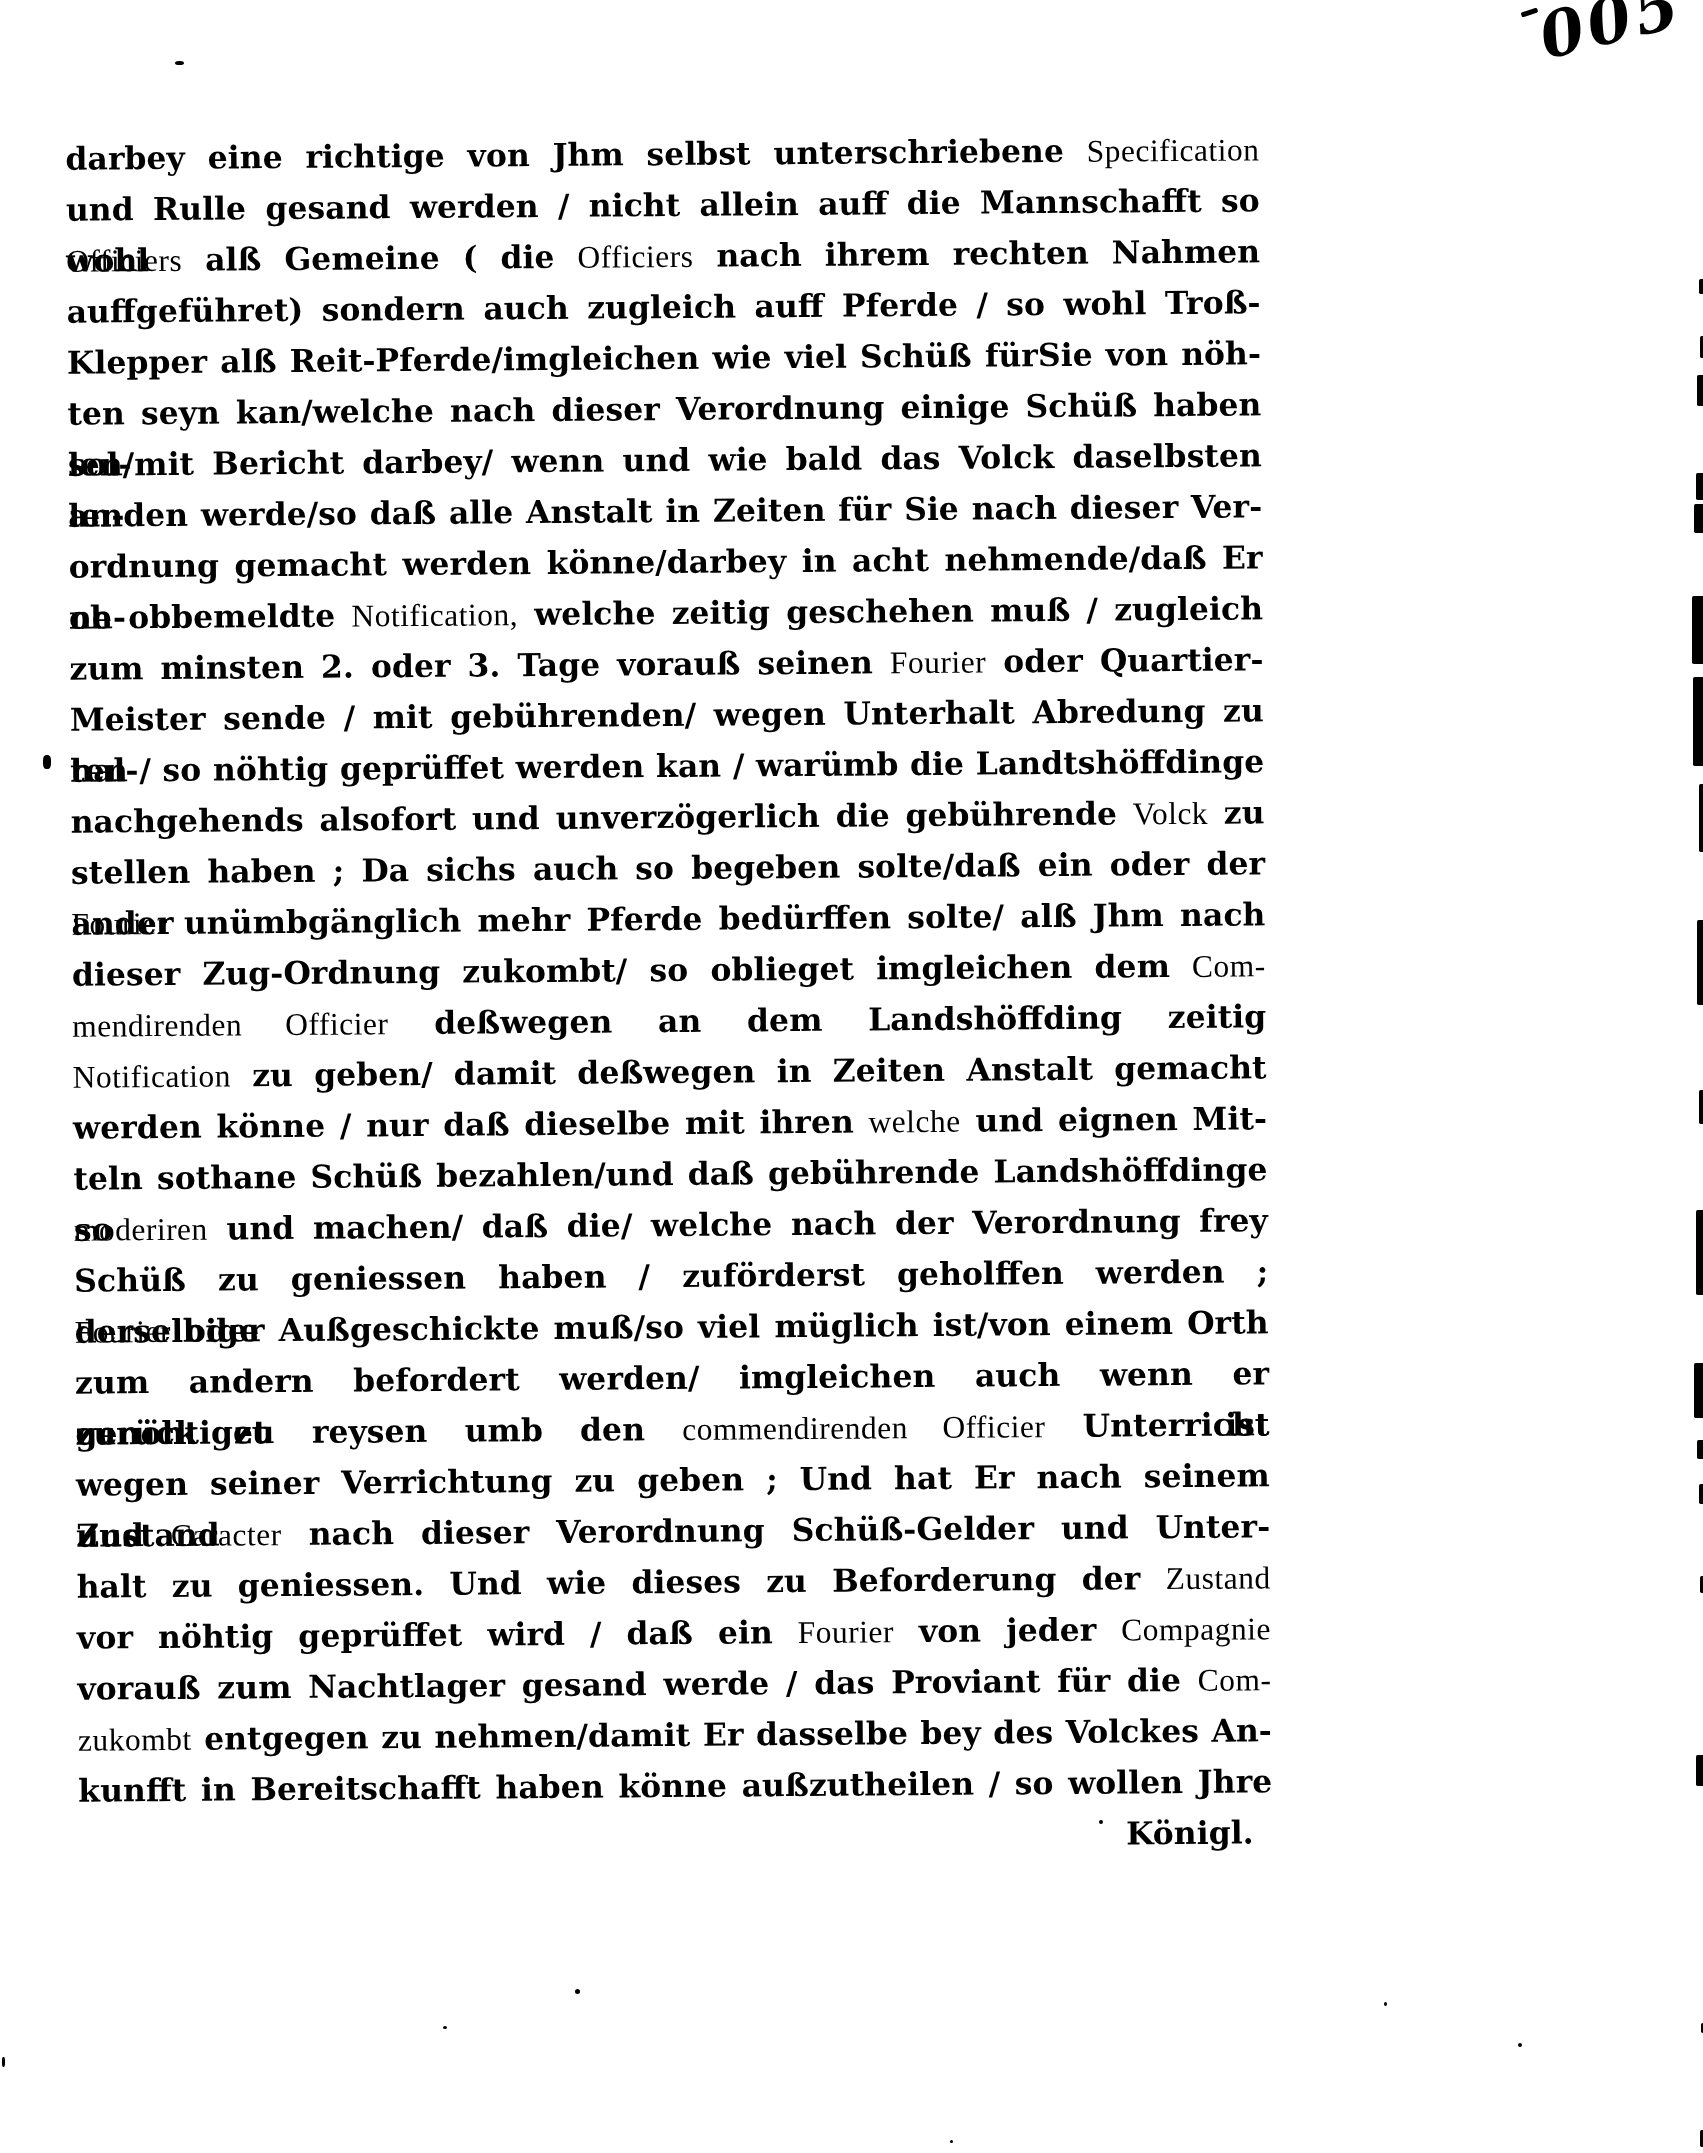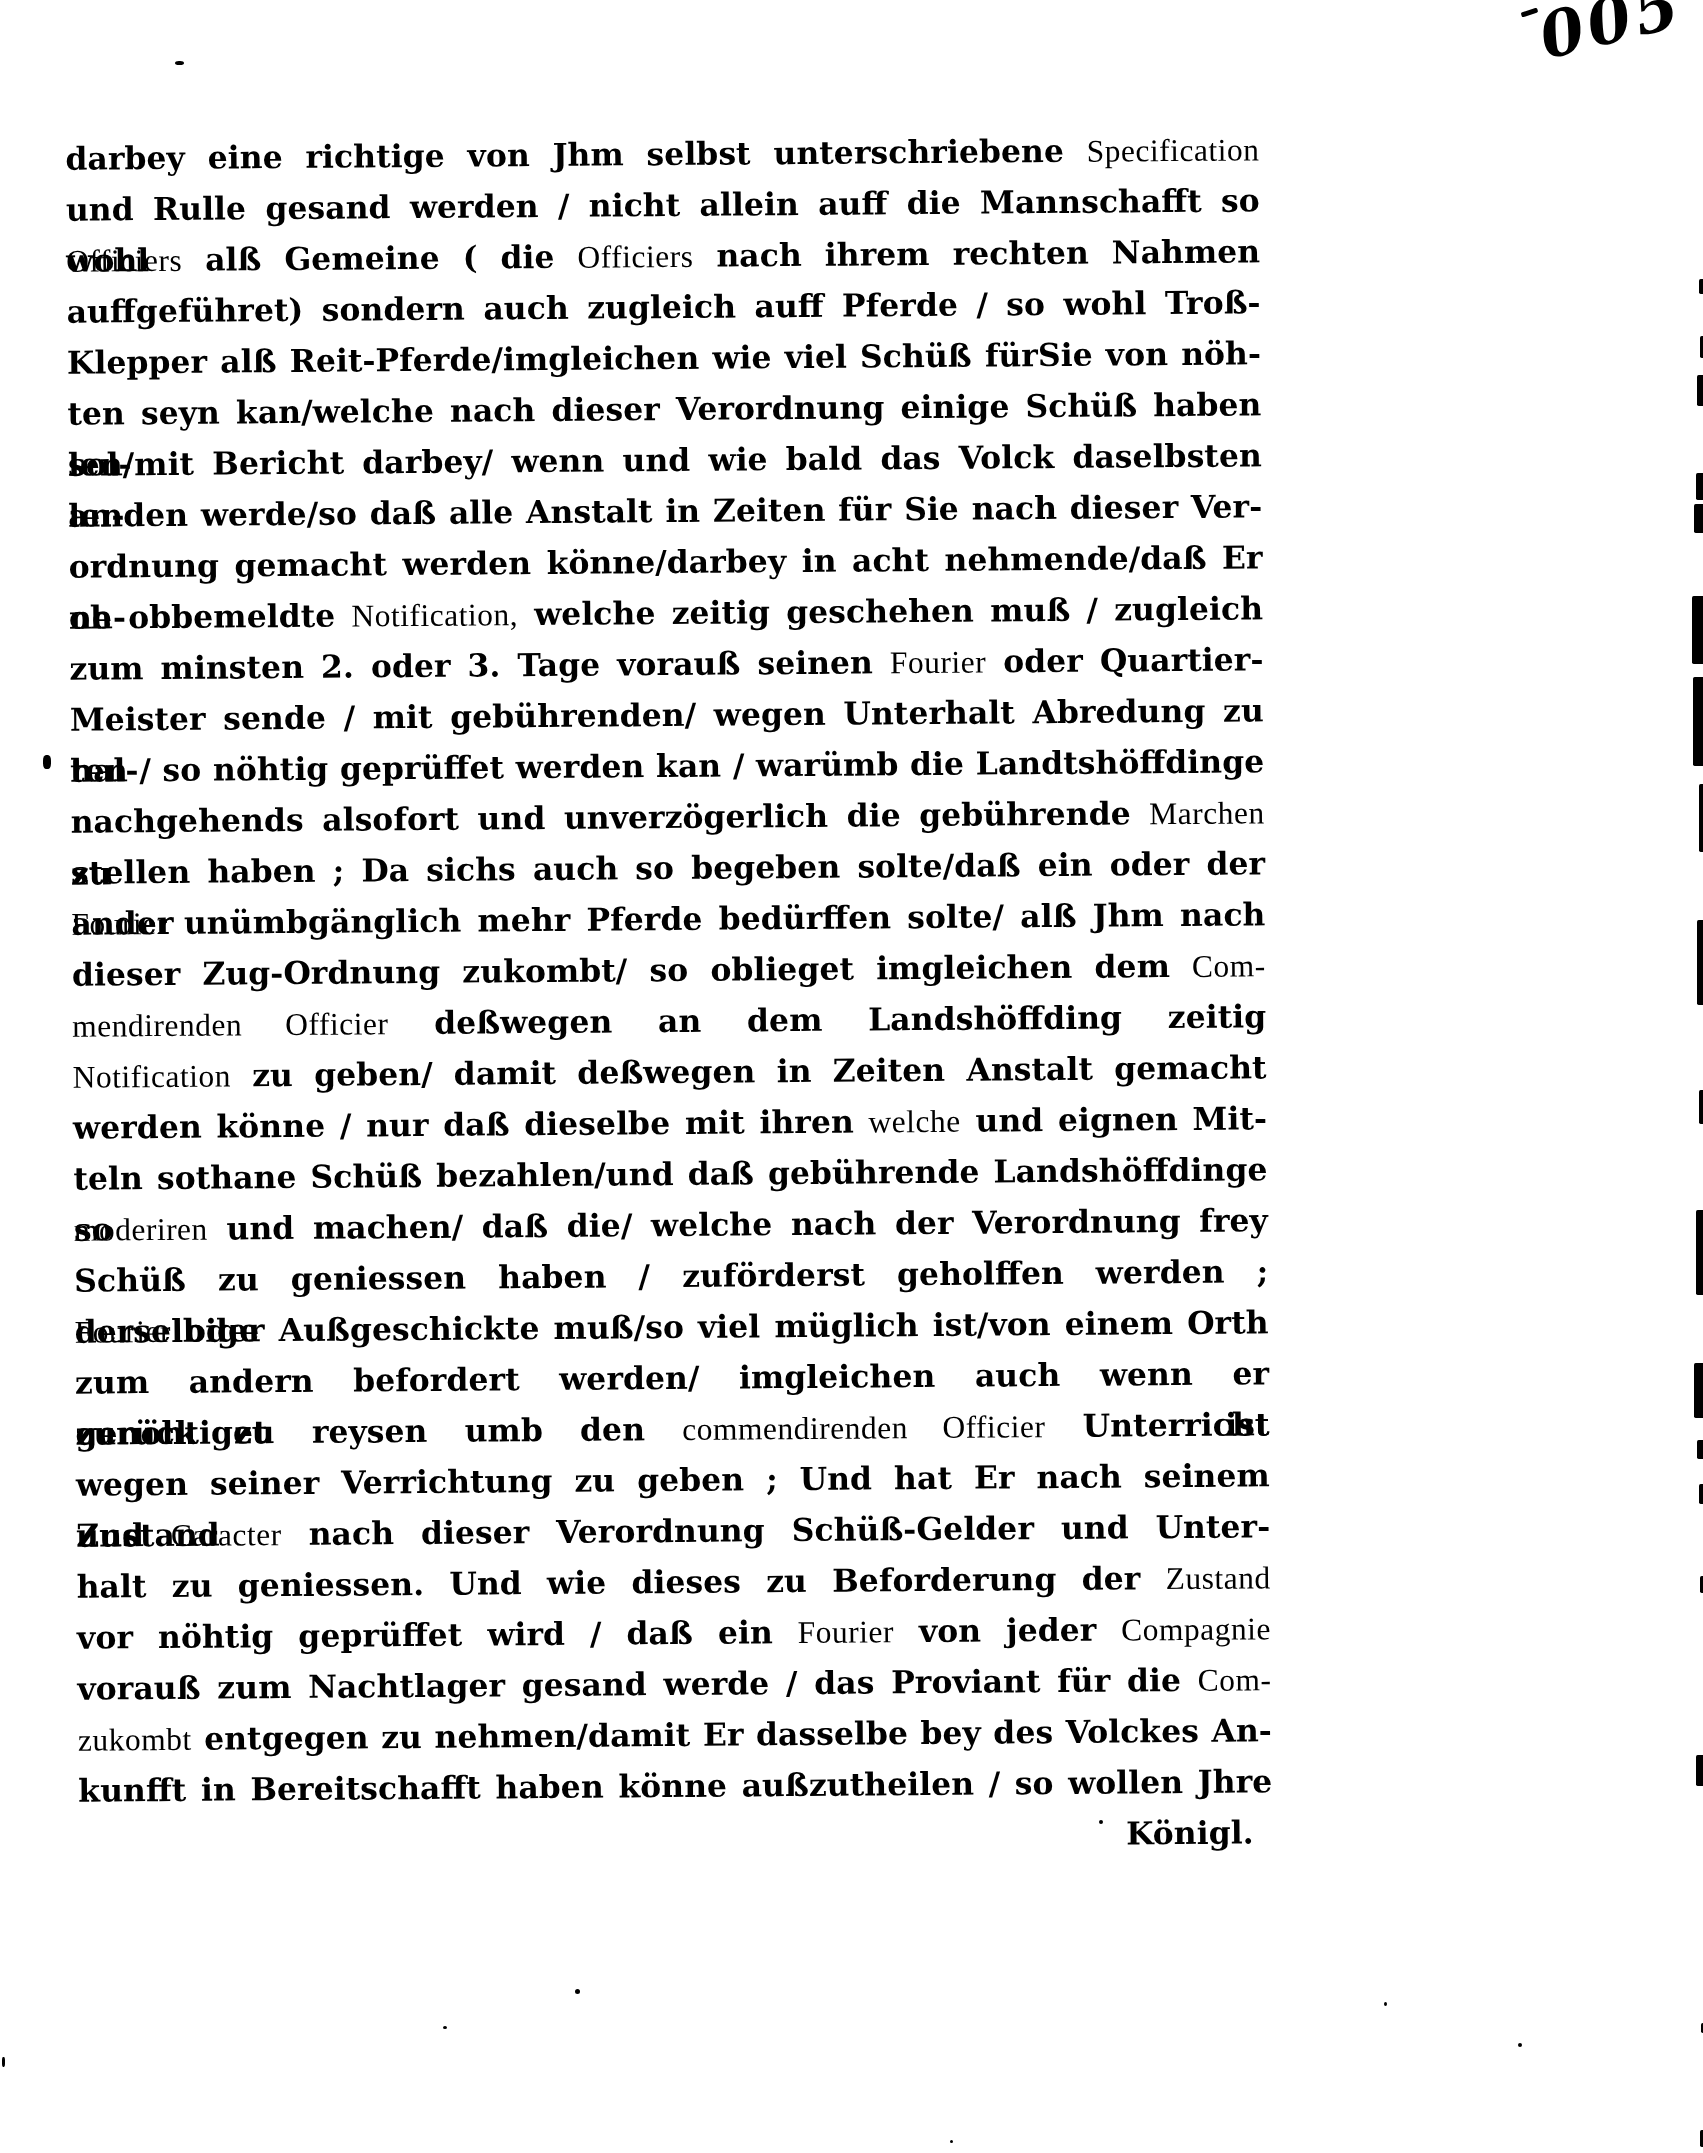--- a/index.html
+++ b/index.html
@@ -88,21 +88,21 @@
       <div class="line"><span class="fraktur">auffgeführet) sondern auch zugleich auff Pferde / so wohl Troß-</span></div>
       <div class="line"><span class="fraktur">Klepper alß Reit-Pferde/imgleichen wie viel Schüß fürSie von nöh-</span></div>
       <div class="line"><span class="fraktur">ten seyn kan/welche nach dieser Verordnung einige Schüß haben sol-</span></div>
       <div class="line"><span class="fraktur">len/mit Bericht darbey/ wenn und wie bald das Volck daselbsten an-</span></div>
       <div class="line"><span class="fraktur">lenden werde/so daß alle Anstalt in Zeiten für Sie nach dieser Ver-</span></div>
       <div class="line"><span class="fraktur">ordnung gemacht werden könne/darbey in acht nehmende/daß Er oh-</span></div>
       <div class="line"><span class="fraktur">ne obbemeldte </span><span class="antiqua">Notification,</span><span class="fraktur"> welche zeitig geschehen muß / zugleich</span></div>
       <div class="line"><span class="fraktur">zum minsten 2. oder 3. Tage vorauß seinen </span><span class="antiqua">Fourier</span><span class="fraktur"> oder Quartier-</span></div>
       <div class="line"><span class="fraktur">Meister sende / mit gebührenden/ wegen Unterhalt Abredung zu hal-</span></div>
       <div class="line"><span class="fraktur">ten / so nöhtig geprüffet werden kan / warümb die Landtshöffdinge</span></div>
-      <div class="line"><span class="fraktur">nachgehends alsofort und unverzögerlich die gebührende </span><span class="antiqua">Marchen</span><span class="fraktur"> zu</span></div>
+      <div class="line"><span class="fraktur">nachgehends alsofort und unverzögerlich die gebührende </span><span class="antiqua">Volck</span><span class="fraktur"> zu</span></div>
       <div class="line"><span class="fraktur">stellen haben ; Da sichs auch so begeben solte/daß ein oder der ander</span></div>
       <div class="line"><span class="antiqua">Fourier</span><span class="fraktur"> unümbgänglich mehr Pferde bedürffen solte/ alß Jhm nach</span></div>
       <div class="line"><span class="fraktur">dieser Zug-Ordnung zukombt/ so oblieget imgleichen dem </span><span class="antiqua">Com-</span></div>
       <div class="line"><span class="antiqua">mendirenden Officier</span><span class="fraktur"> deßwegen an dem Landshöffding zeitig</span></div>
       <div class="line"><span class="antiqua">Notification</span><span class="fraktur"> zu geben/ damit deßwegen in Zeiten Anstalt gemacht</span></div>
       <div class="line"><span class="fraktur">werden könne / nur daß dieselbe mit ihren </span><span class="antiqua">welche</span><span class="fraktur"> und eignen Mit-</span></div>
       <div class="line"><span class="fraktur">teln sothane Schüß bezahlen/und daß gebührende Landshöffdinge so</span></div>
       <div class="line"><span class="antiqua">moderiren</span><span class="fraktur"> und machen/ daß die/ welche nach der Verordnung frey</span></div>
       <div class="line"><span class="fraktur">Schüß zu geniessen haben / zuförderst geholffen werden ; derselbige</span></div>
       <div class="line"><span class="antiqua">Fourier</span><span class="fraktur"> oder Außgeschickte muß/so viel müglich ist/von einem Orth</span></div>

